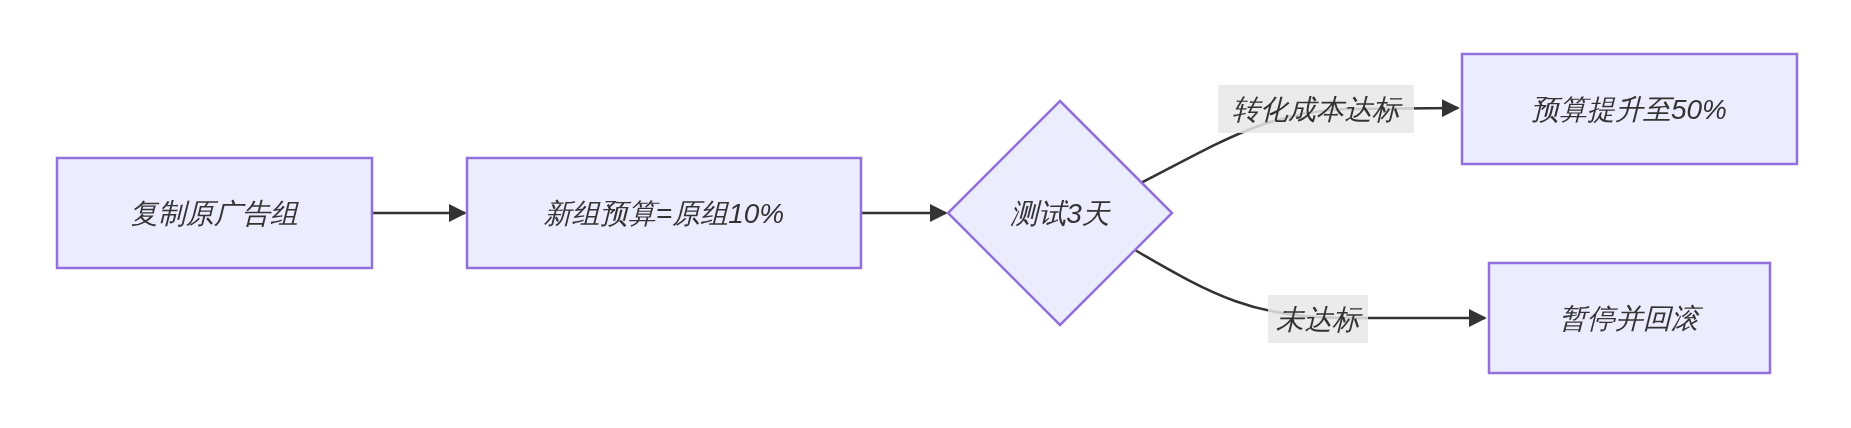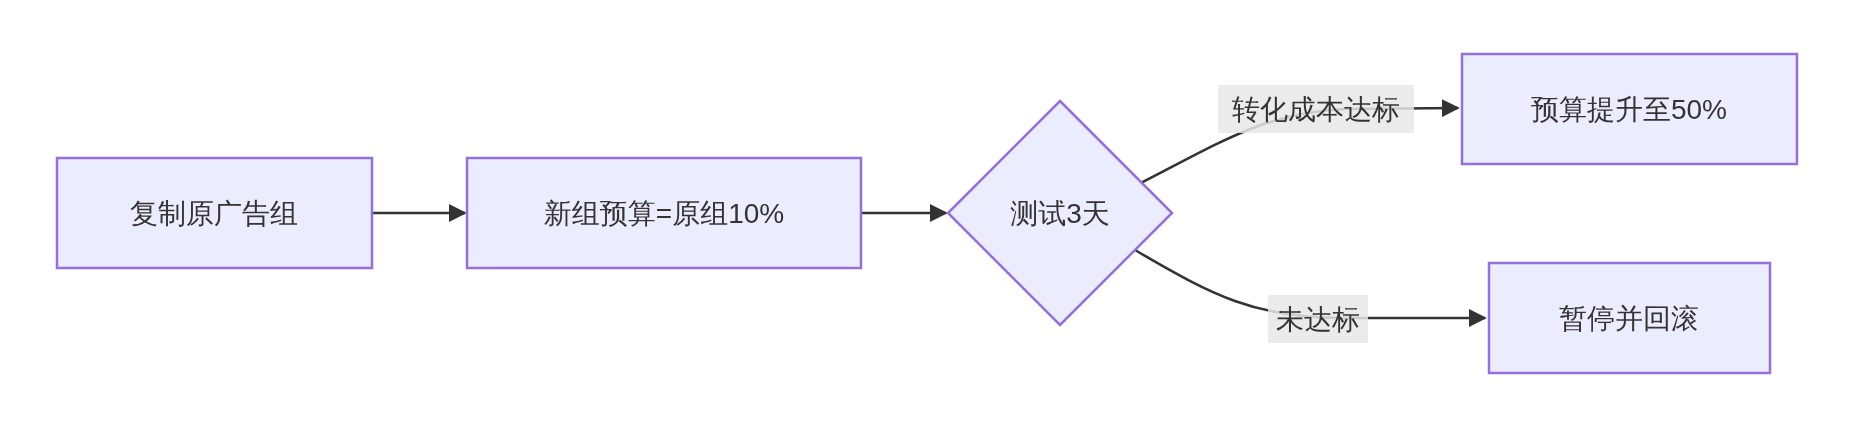--- a/index.html
+++ b/index.html
@@ -8,20 +8,21 @@
     background: #ffffff;
     width: 1851px;
     height: 428px;
     overflow: hidden;
     font-family: "Liberation Sans", sans-serif;
   }
   .diagram-wrap {
     position: relative;
     width: 1815px;
     height: 428px;
+    font-style: italic;
   }
   svg {
     display: block;
   }
   svg text {
     font-family: "Liberation Sans", sans-serif;
     font-size: 28px;
     fill: #333333;
   }
   .node-shape {

